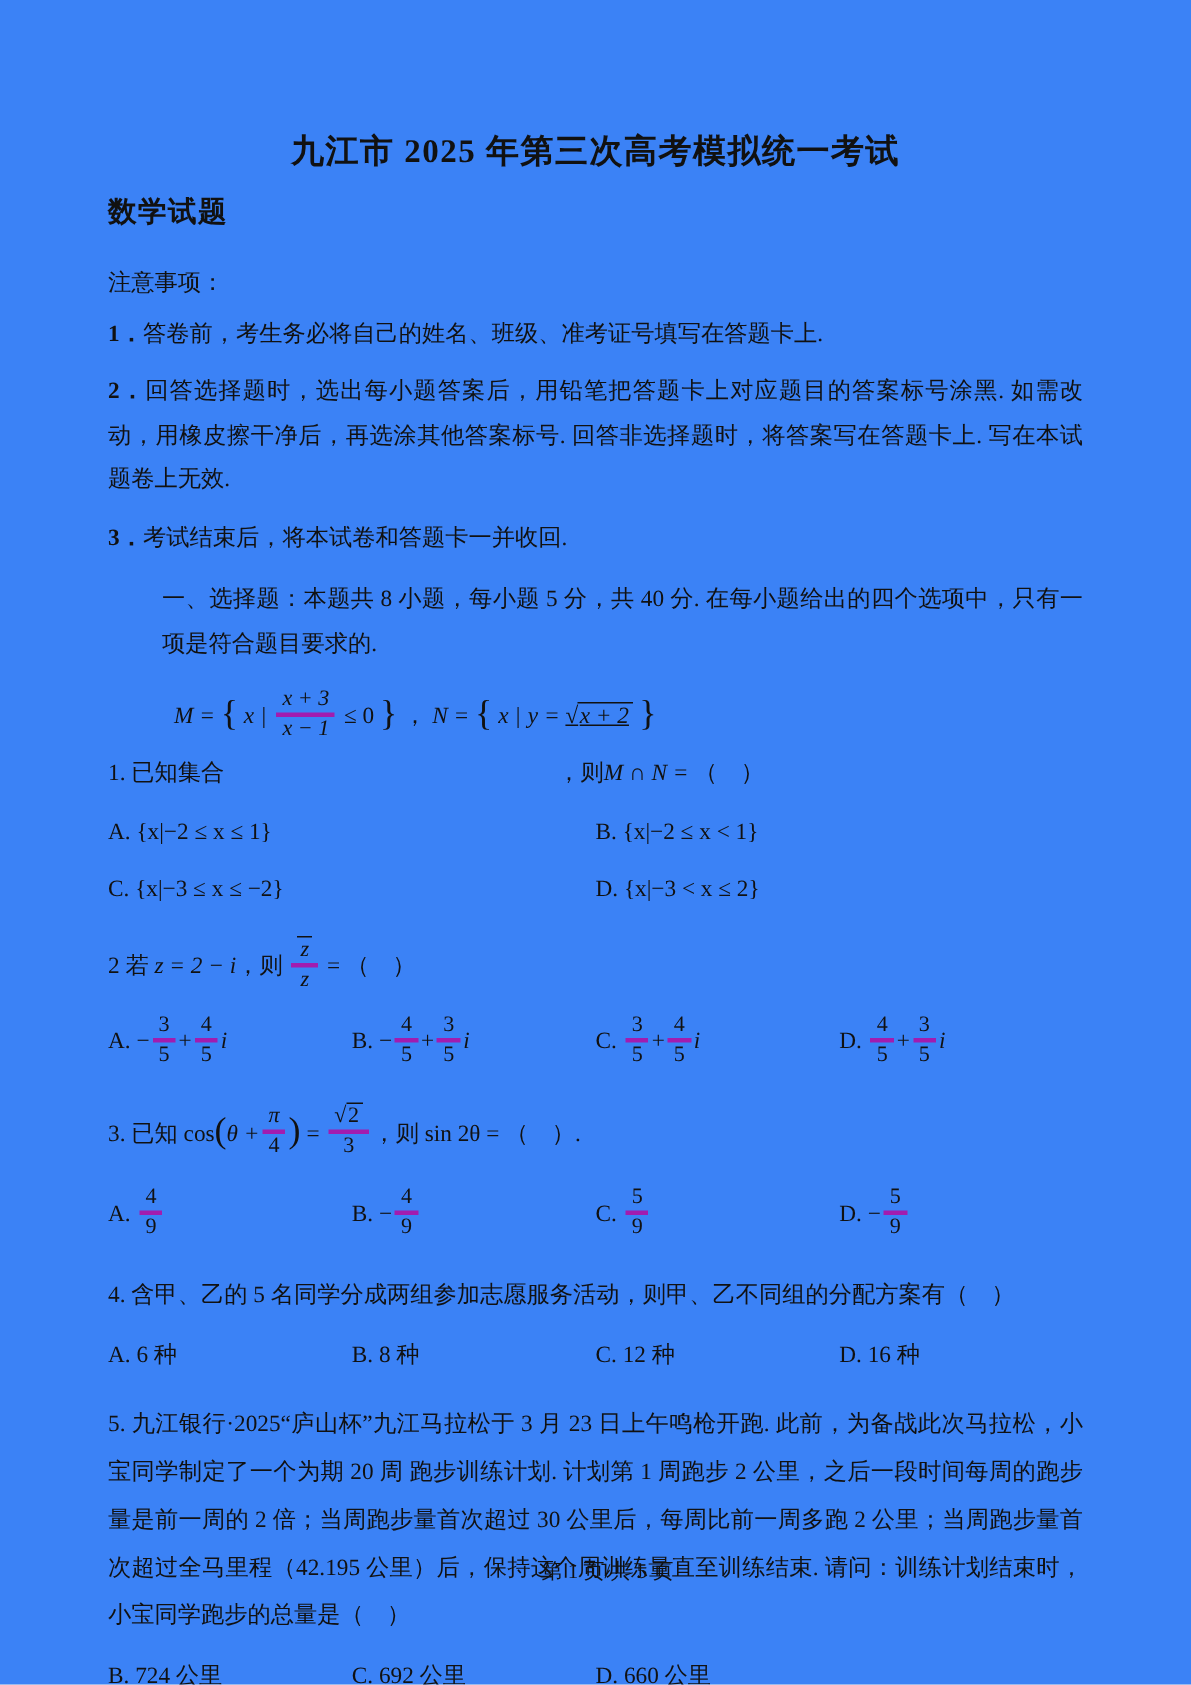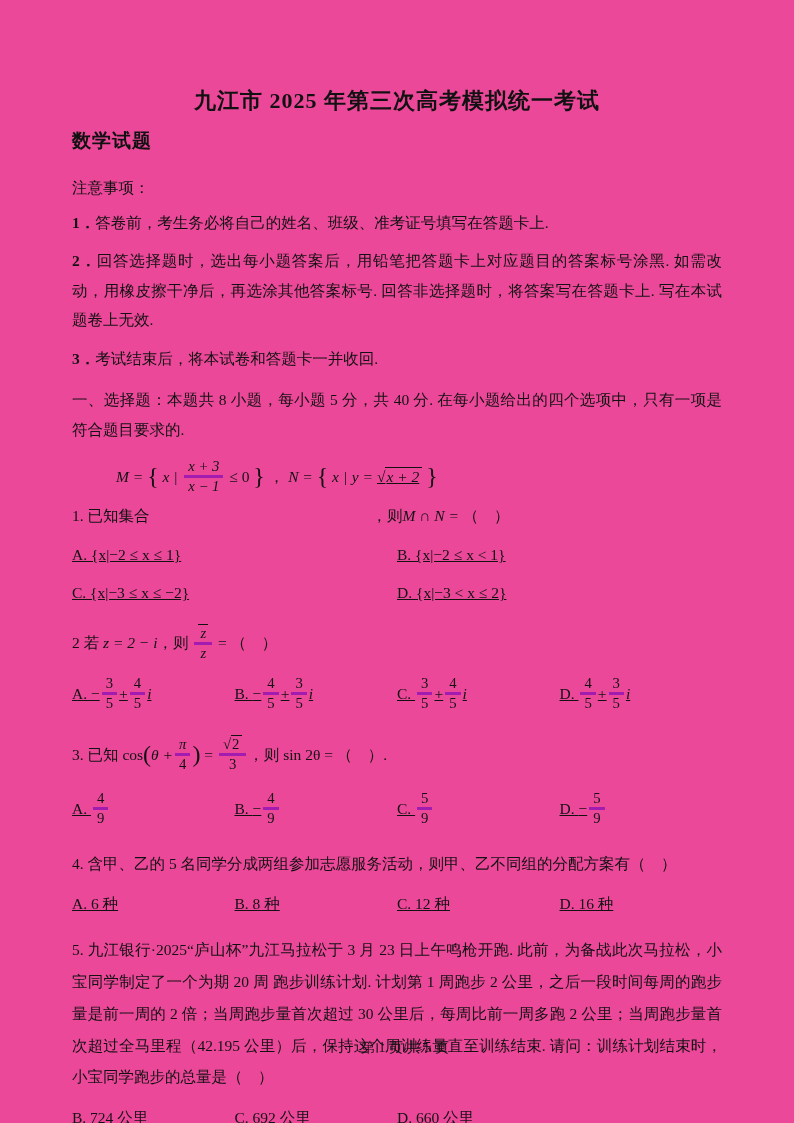--- a/index.html
+++ b/index.html
@@ -1,45 +1,45 @@
 <!DOCTYPE html>
 <html><head>
 <meta charset="utf-8">
 <style>
   * { margin: 0; padding: 0; box-sizing: border-box; }
   html, body { background: #e8e8e8; }
   .page {
-    width: 794px; height: 1123px; margin: 0 auto; background: #ec4899; color: #111;
+    width: 794px; height: 1123px; margin: 0 auto; background: #3b82f6; color: #111;
     font-family: "Liberation Serif", "DejaVu Serif", serif;
     font-size: 15.5px; position: relative;
     padding: 86px 72px 0 72px;
   }
   .title { text-align: center; font-size: 22px; font-weight: bold; letter-spacing: 1px; }
   .subtitle { font-size: 19px; font-weight: bold; margin-top: 12px; letter-spacing: 1px; }
   .notice-heading { margin-top: 24px; }
   .para { margin-top: 9px; line-height: 1.9; text-align: justify; }
   .bnum { font-weight: bold; }
-  .section { margin-top: 12px; }
+  .section { margin-top: 12px; margin-left: 36px; }
   .math { font-style: italic; }
   .frac { display: inline-block; text-align: center; vertical-align: middle; line-height: 1.15; font-size: 0.95em; position: relative; top: -2px; margin: 0 2px; }
   .frac .num, .frac .den { display: block; padding: 0 4px; }
   .frac .den { border-top: 3px solid #a21caf; }
   .brace { font-size: 1.55em; vertical-align: middle; position: relative; top: -2px; font-style: normal; }
   .setbar { padding: 0 1px; }
   .sqrt { white-space: nowrap; text-decoration: underline; }
   .sqsign { font-style: normal; }
   .radicand { border-top: 1px solid #111; padding: 0 3px 0 1px; }
   .overbar { display: inline-block; border-top: 1px solid #111; padding: 0 2px; line-height: 1.15; }
   .q1-formula { margin: 16px 0 0 44px; line-height: 1.4; }
   .q1-stem { margin-top: 4px; }
   .spacer { display: inline-block; width: 222px; }
   .opt-row { display: flex; margin-top: 13px; align-items: center; line-height: 1.6; }
   .cols-2 > .opt { width: 50%; }
   .cols-4 > .opt { width: 25%; }
-  .opt { white-space: nowrap; text-decoration: underline; }
+  .opt { white-space: nowrap; }
   .q-stem { margin-top: 20px; }
   .q5-para { margin-top: 18px; line-height: 2.05; }
   .footer { position: absolute; left: 16px; right: 0; bottom: 66px; text-align: center; font-size: 14px; }
 </style>
 </head>
 <body>
 
 <div class="page">
 
   <div class="title">九江市 2025 年第三次高考模拟统一考试</div>

